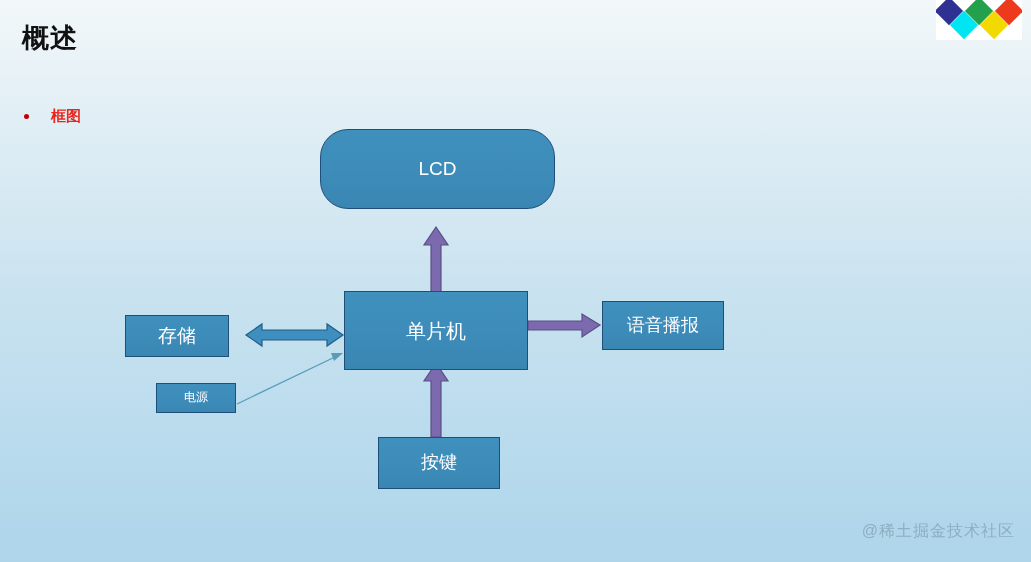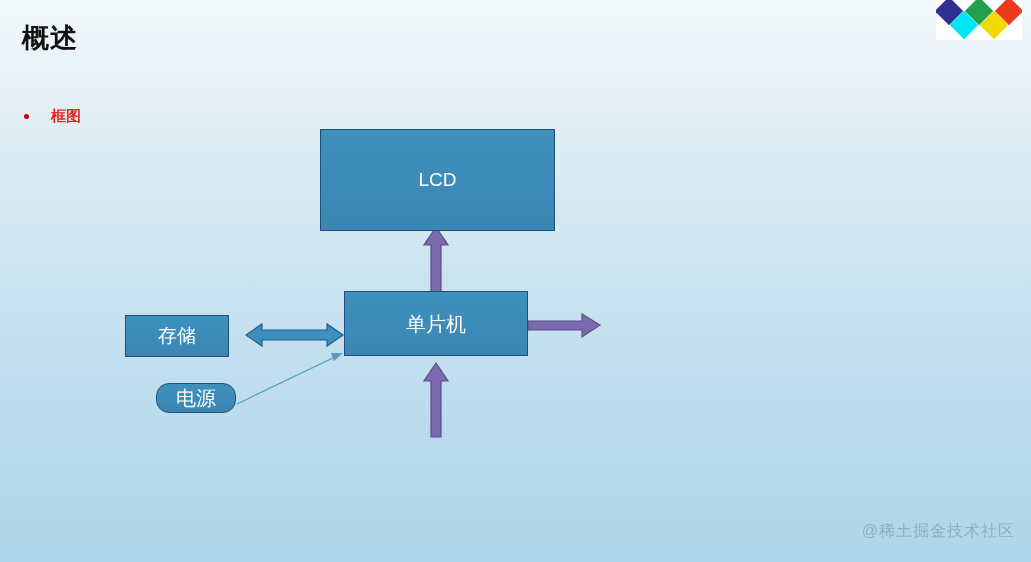--- a/index.html
+++ b/index.html
@@ -78,25 +78,25 @@
     background: linear-gradient(to bottom, #3f90bd 0%, #3d8cba 50%, #3a86b3 100%);
     border: 1px solid #1f4e79;
     color: #ffffff;
     display: flex;
     align-items: center;
     justify-content: center;
     text-align: center;
     line-height: 1.1;
     z-index: 3;
   }
-  #node-lcd   { left: 320px; top: 129px; width: 235px; height: 102px; font-size: 19px; }
-  #node-mcu   { left: 344px; top: 291px; width: 184px; height: 65px;  font-size: 20px; }
+  #node-lcd   { left: 320px; top: 129px; width: 235px; height: 80px; font-size: 19px; border-radius: 28px; }
+  #node-mcu   { left: 344px; top: 291px; width: 184px; height: 79px;  font-size: 20px; }
   #node-store { left: 125px; top: 315px; width: 104px; height: 42px;  font-size: 19px; }
   #node-voice { left: 602px; top: 301px; width: 122px; height: 49px;  font-size: 18px; }
-  #node-power { left: 156px; top: 383px; width: 80px;  height: 30px;  font-size: 20px; border-radius: 13px; }
+  #node-power { left: 156px; top: 383px; width: 80px;  height: 30px;  font-size: 12px; }
   #node-key   { left: 378px; top: 437px; width: 122px; height: 52px;  font-size: 18px; }
 
   
   #connectors {
     position: absolute;
     left: 0; top: 0;
     width: 1031px;
     height: 562px;
     z-index: 2;
   }
@@ -156,21 +156,27 @@
   </div>
 
   <div class="node" id="node-mcu">
     <span>单片机</span>
   </div>
 
   <div class="node" id="node-store">
     <span>存储</span>
   </div>
 
+  <div class="node" id="node-voice">
+    <span>语音播报</span>
+  </div>
 
   <div class="node" id="node-power">
     <span>电源</span>
   </div>
 
+  <div class="node" id="node-key">
+    <span>按键</span>
+  </div>
 
   <div id="watermark">@稀土掘金技术社区</div>
 
 </div>
 
 </body></html>

